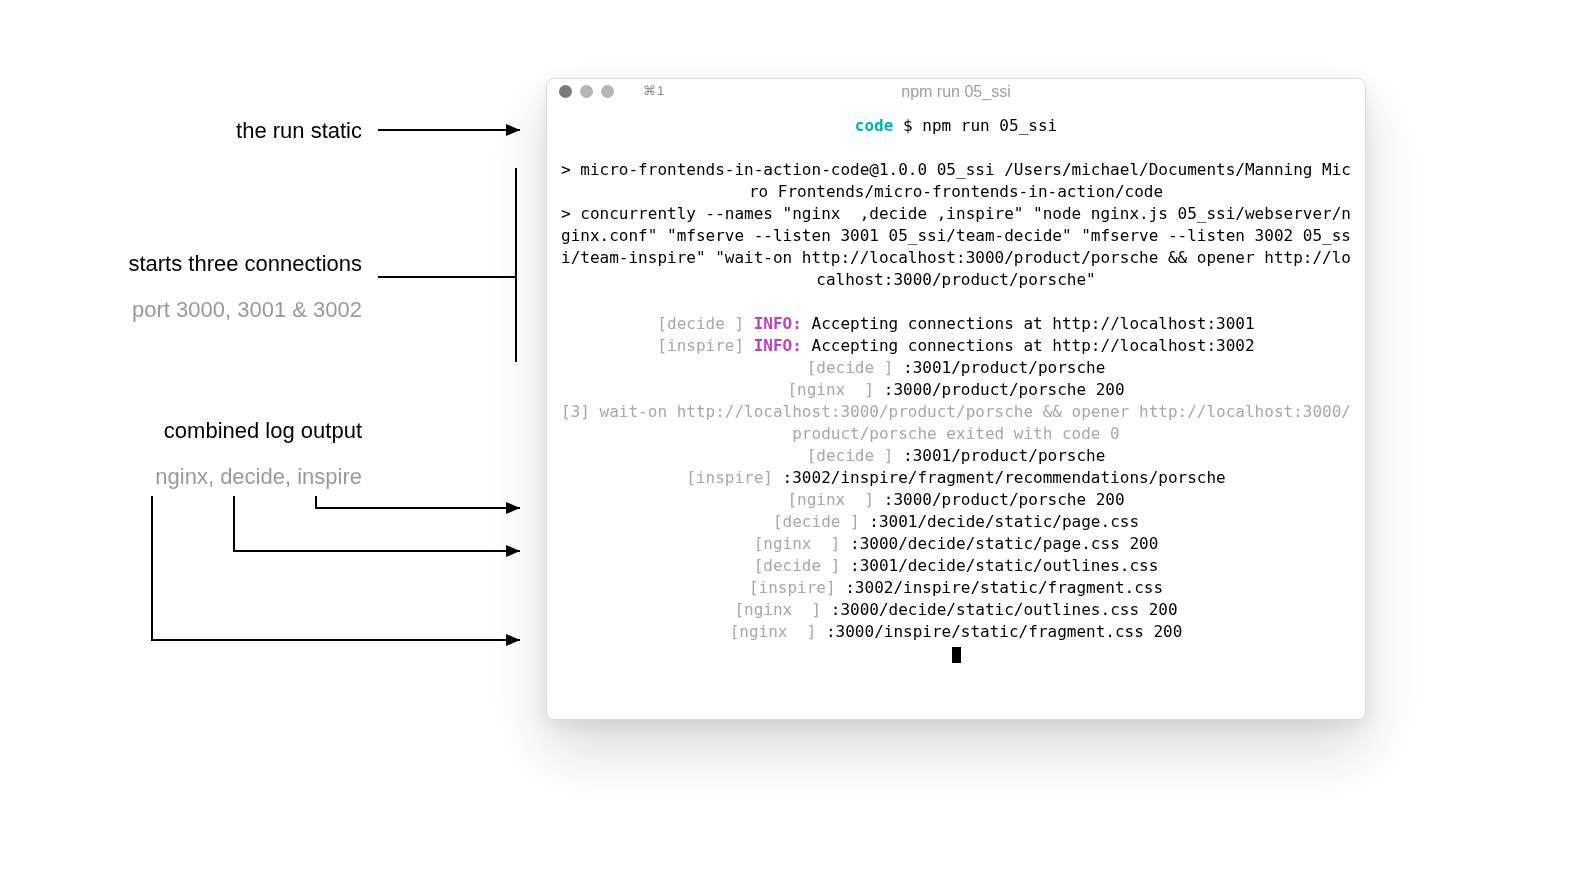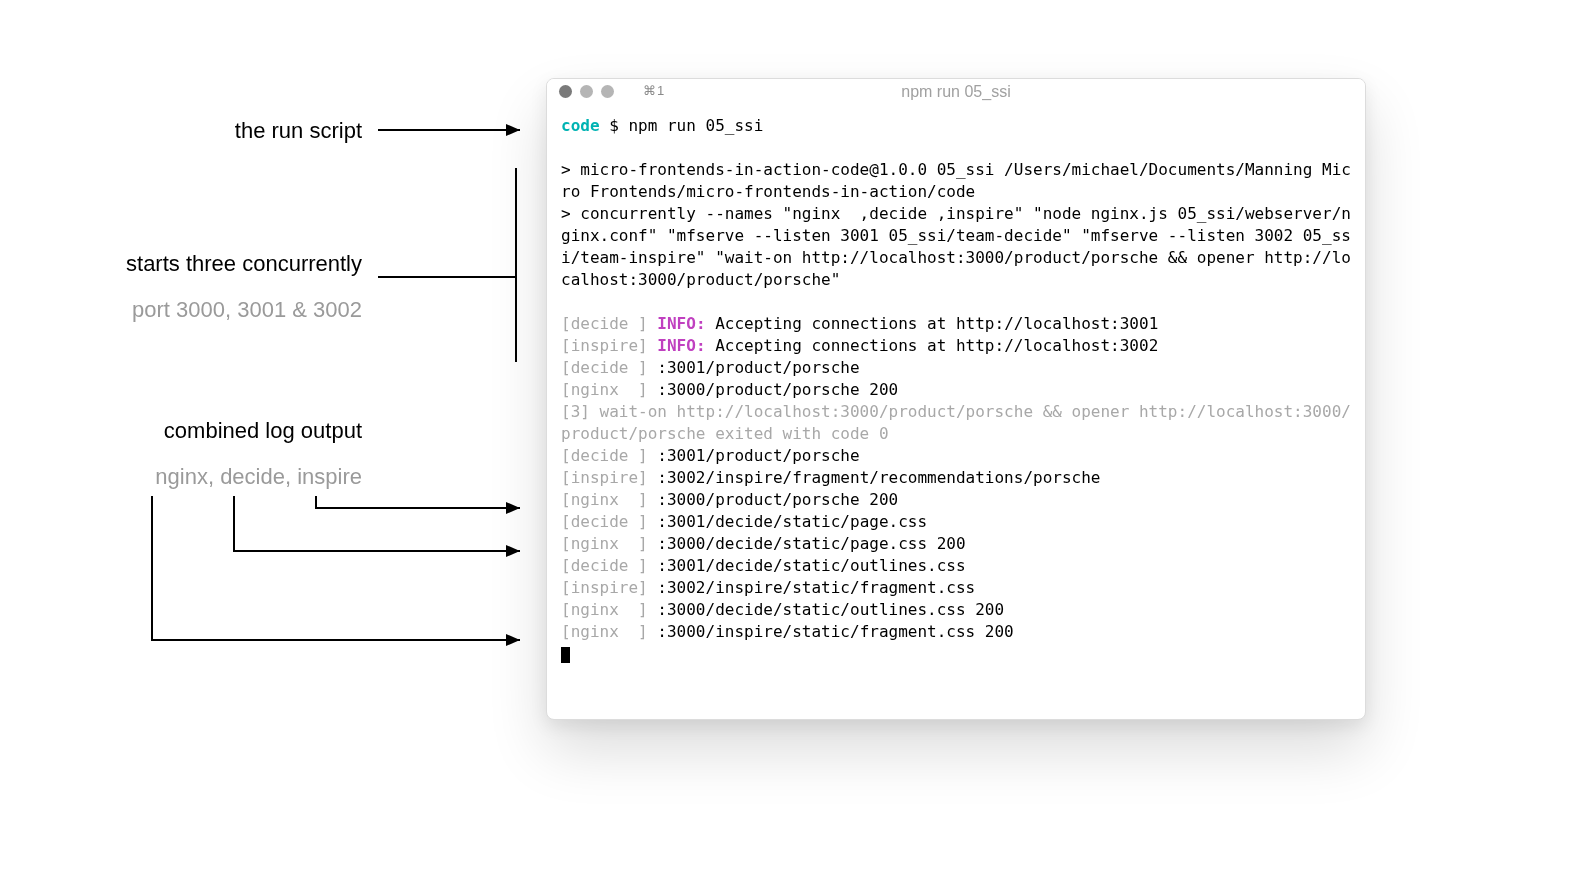--- a/index.html
+++ b/index.html
@@ -19,41 +19,42 @@
   .dot{width:13px;height:13px;border-radius:50%;}
   .dot.a{background:#7a7a7a;}
   .dot.b{background:#b5b5b5;}
   .dot.c{background:#b5b5b5;}
   .tbar .tag{position:absolute;left:96px;top:4px;font-size:13px;color:#8a8a8a;letter-spacing:1px;}
   .tbar .title{position:absolute;left:0;right:0;top:4px;text-align:center;font-size:16px;color:#a0a0a0;}
   .scr{
     font-family:Menlo,Consolas,monospace;font-size:16px;line-height:22px;
     padding:10px 14px 14px 14px;white-space:pre-wrap;word-break:break-all;
     color:#000;
+    text-align:center;
   }
   .cyan{color:#00b3b3;font-weight:bold;}
   .mag{color:#c040c0;font-weight:bold;}
   .dim{color:#a8a8a8;}
   .cursor{display:inline-block;width:9px;height:16px;background:#000;vertical-align:text-bottom;}
   
   svg.wires{position:absolute;left:0;top:0;width:1587px;height:883px;pointer-events:none;}
   svg.wires path, svg.wires line{stroke:#000;stroke-width:2;fill:none;}
   .arrowhead{fill:#000;}
 </style>
 </head>
 <body>
 
 <div class="stage">
 
   <div class="anno" style="left:80px;top:116px;width:282px;">
-    <span>the run script</span>
+    <span>the run static</span>
   </div>
 
   <div class="anno" style="left:80px;top:249px;width:282px;">
-    <div>starts three concurrently</div>
+    <div>starts three connections</div>
     <div class="sub">port 3000, 3001 &amp; 3002</div>
   </div>
 
   <div class="anno" style="left:80px;top:416px;width:282px;">
     <div>combined log output</div>
     <div class="sub">nginx, decide, inspire</div>
   </div>
 
   <svg class="wires">
 

